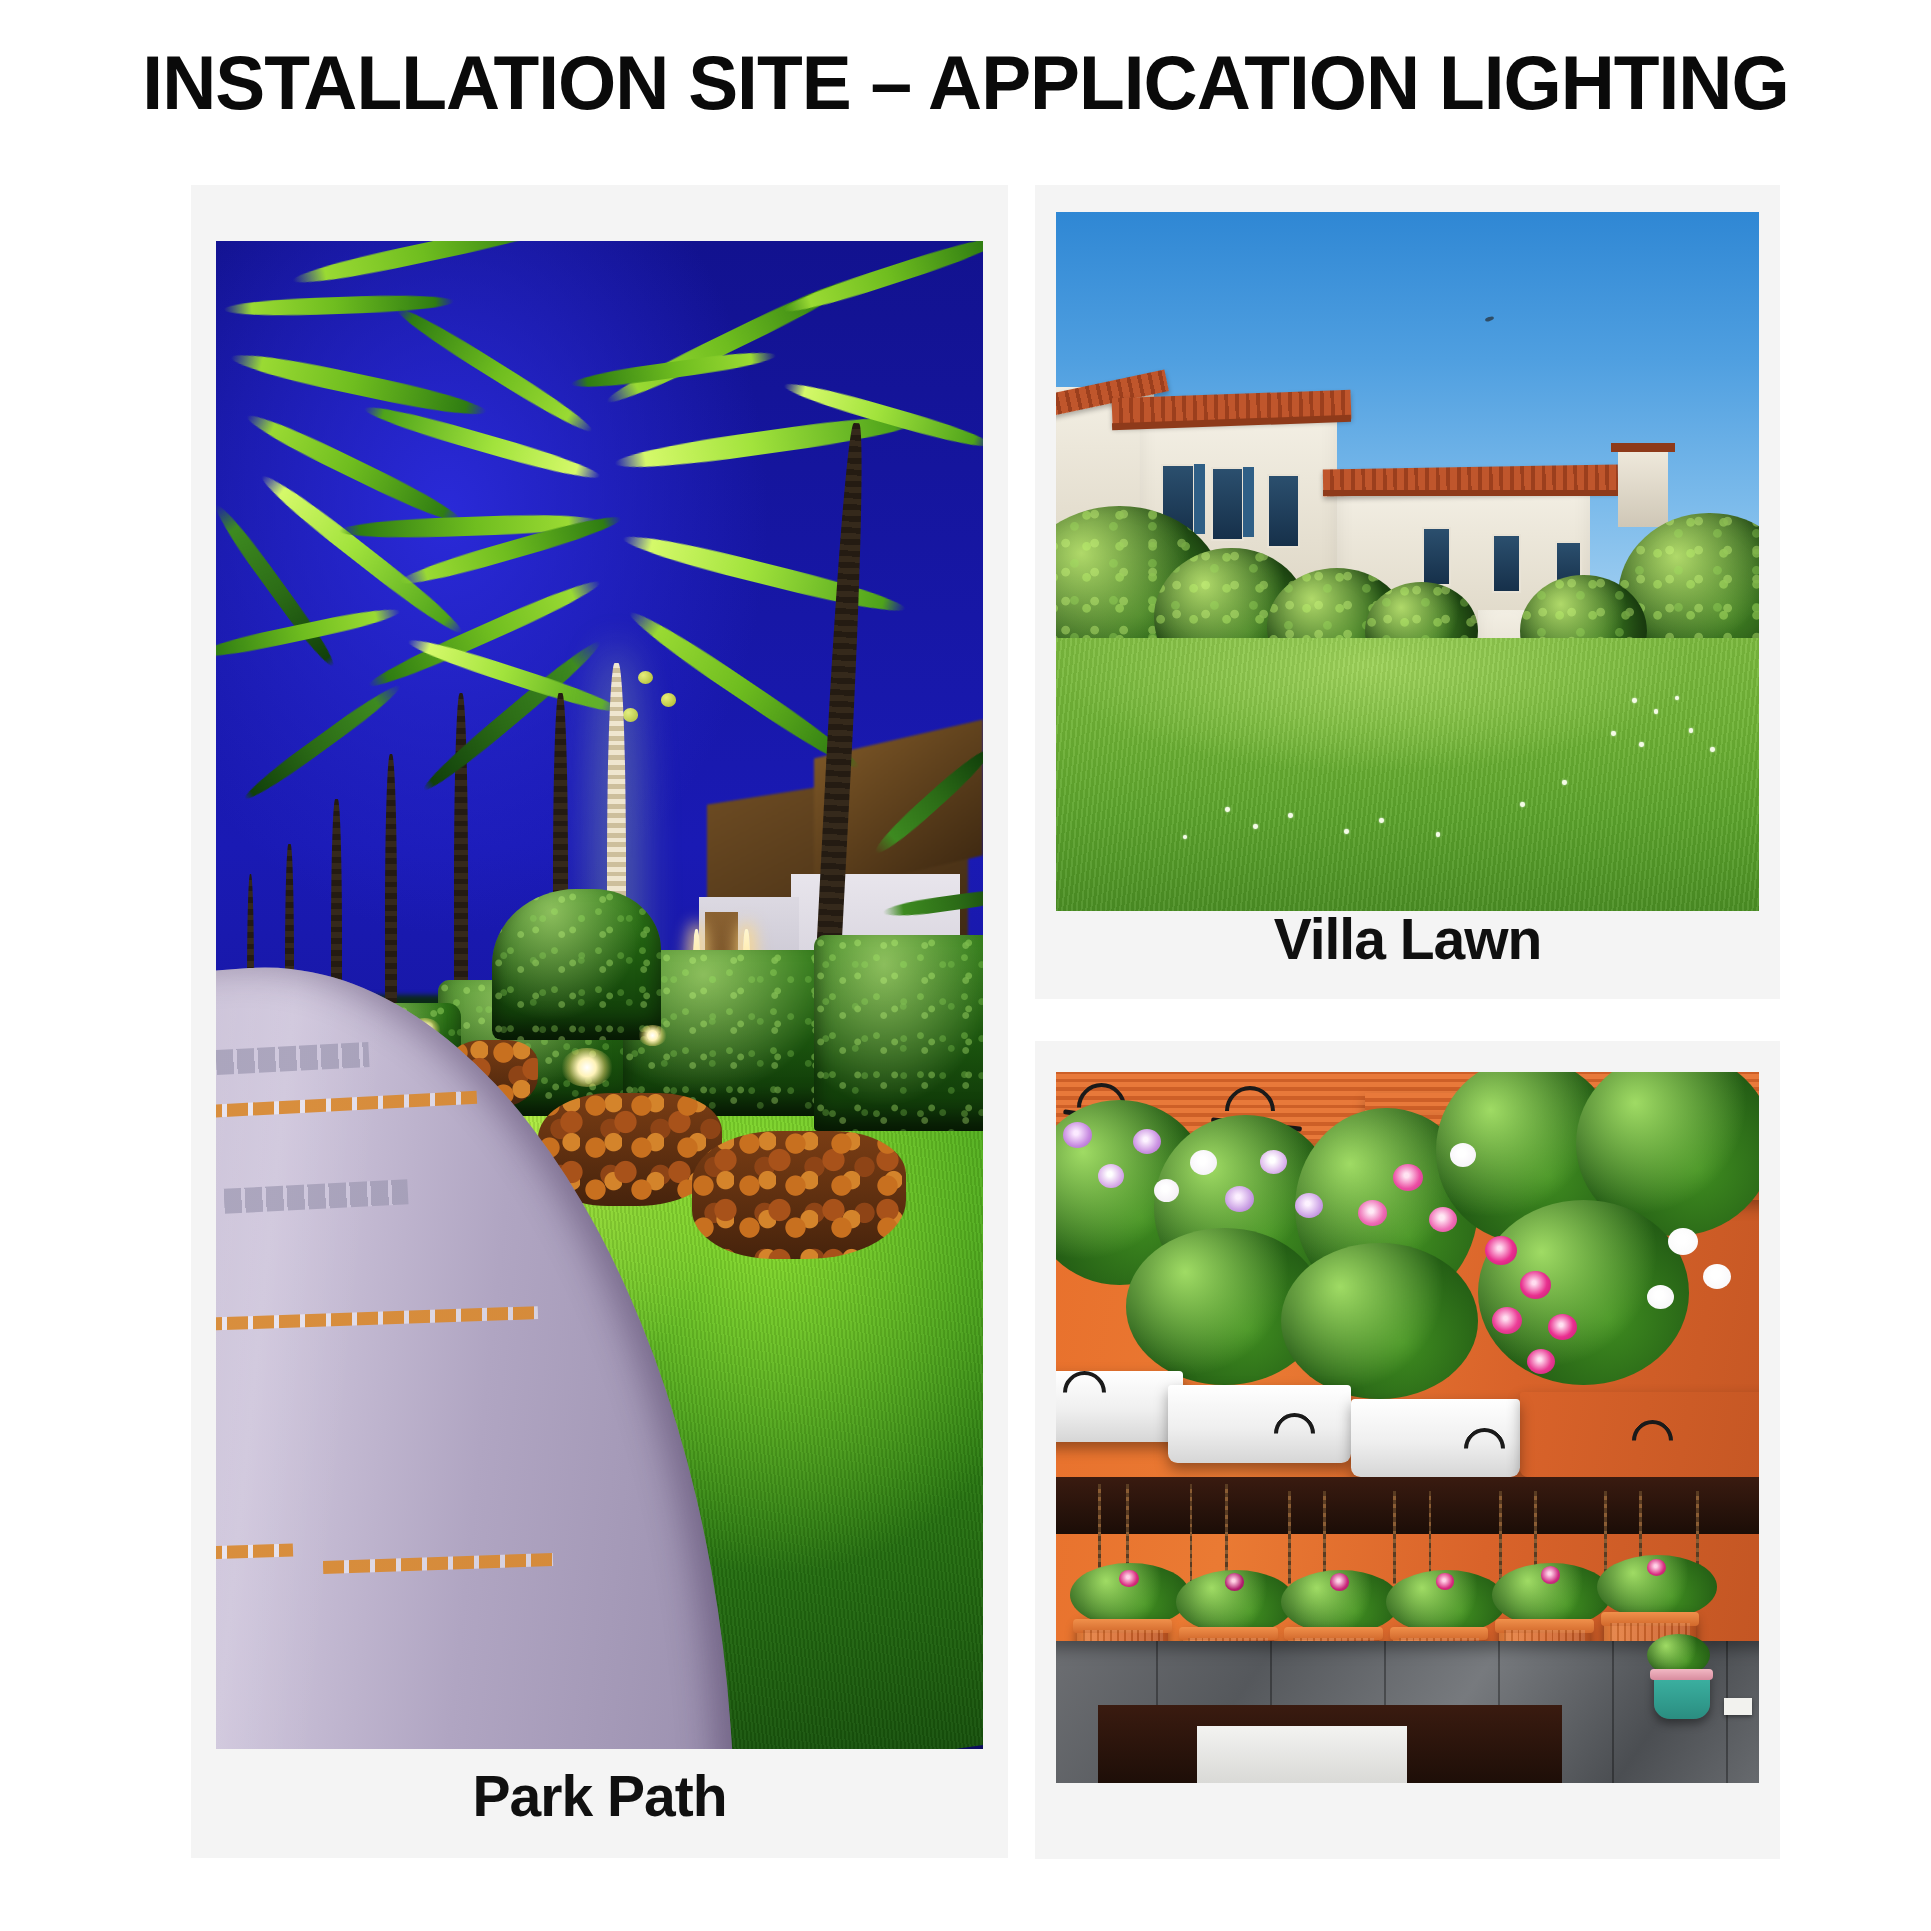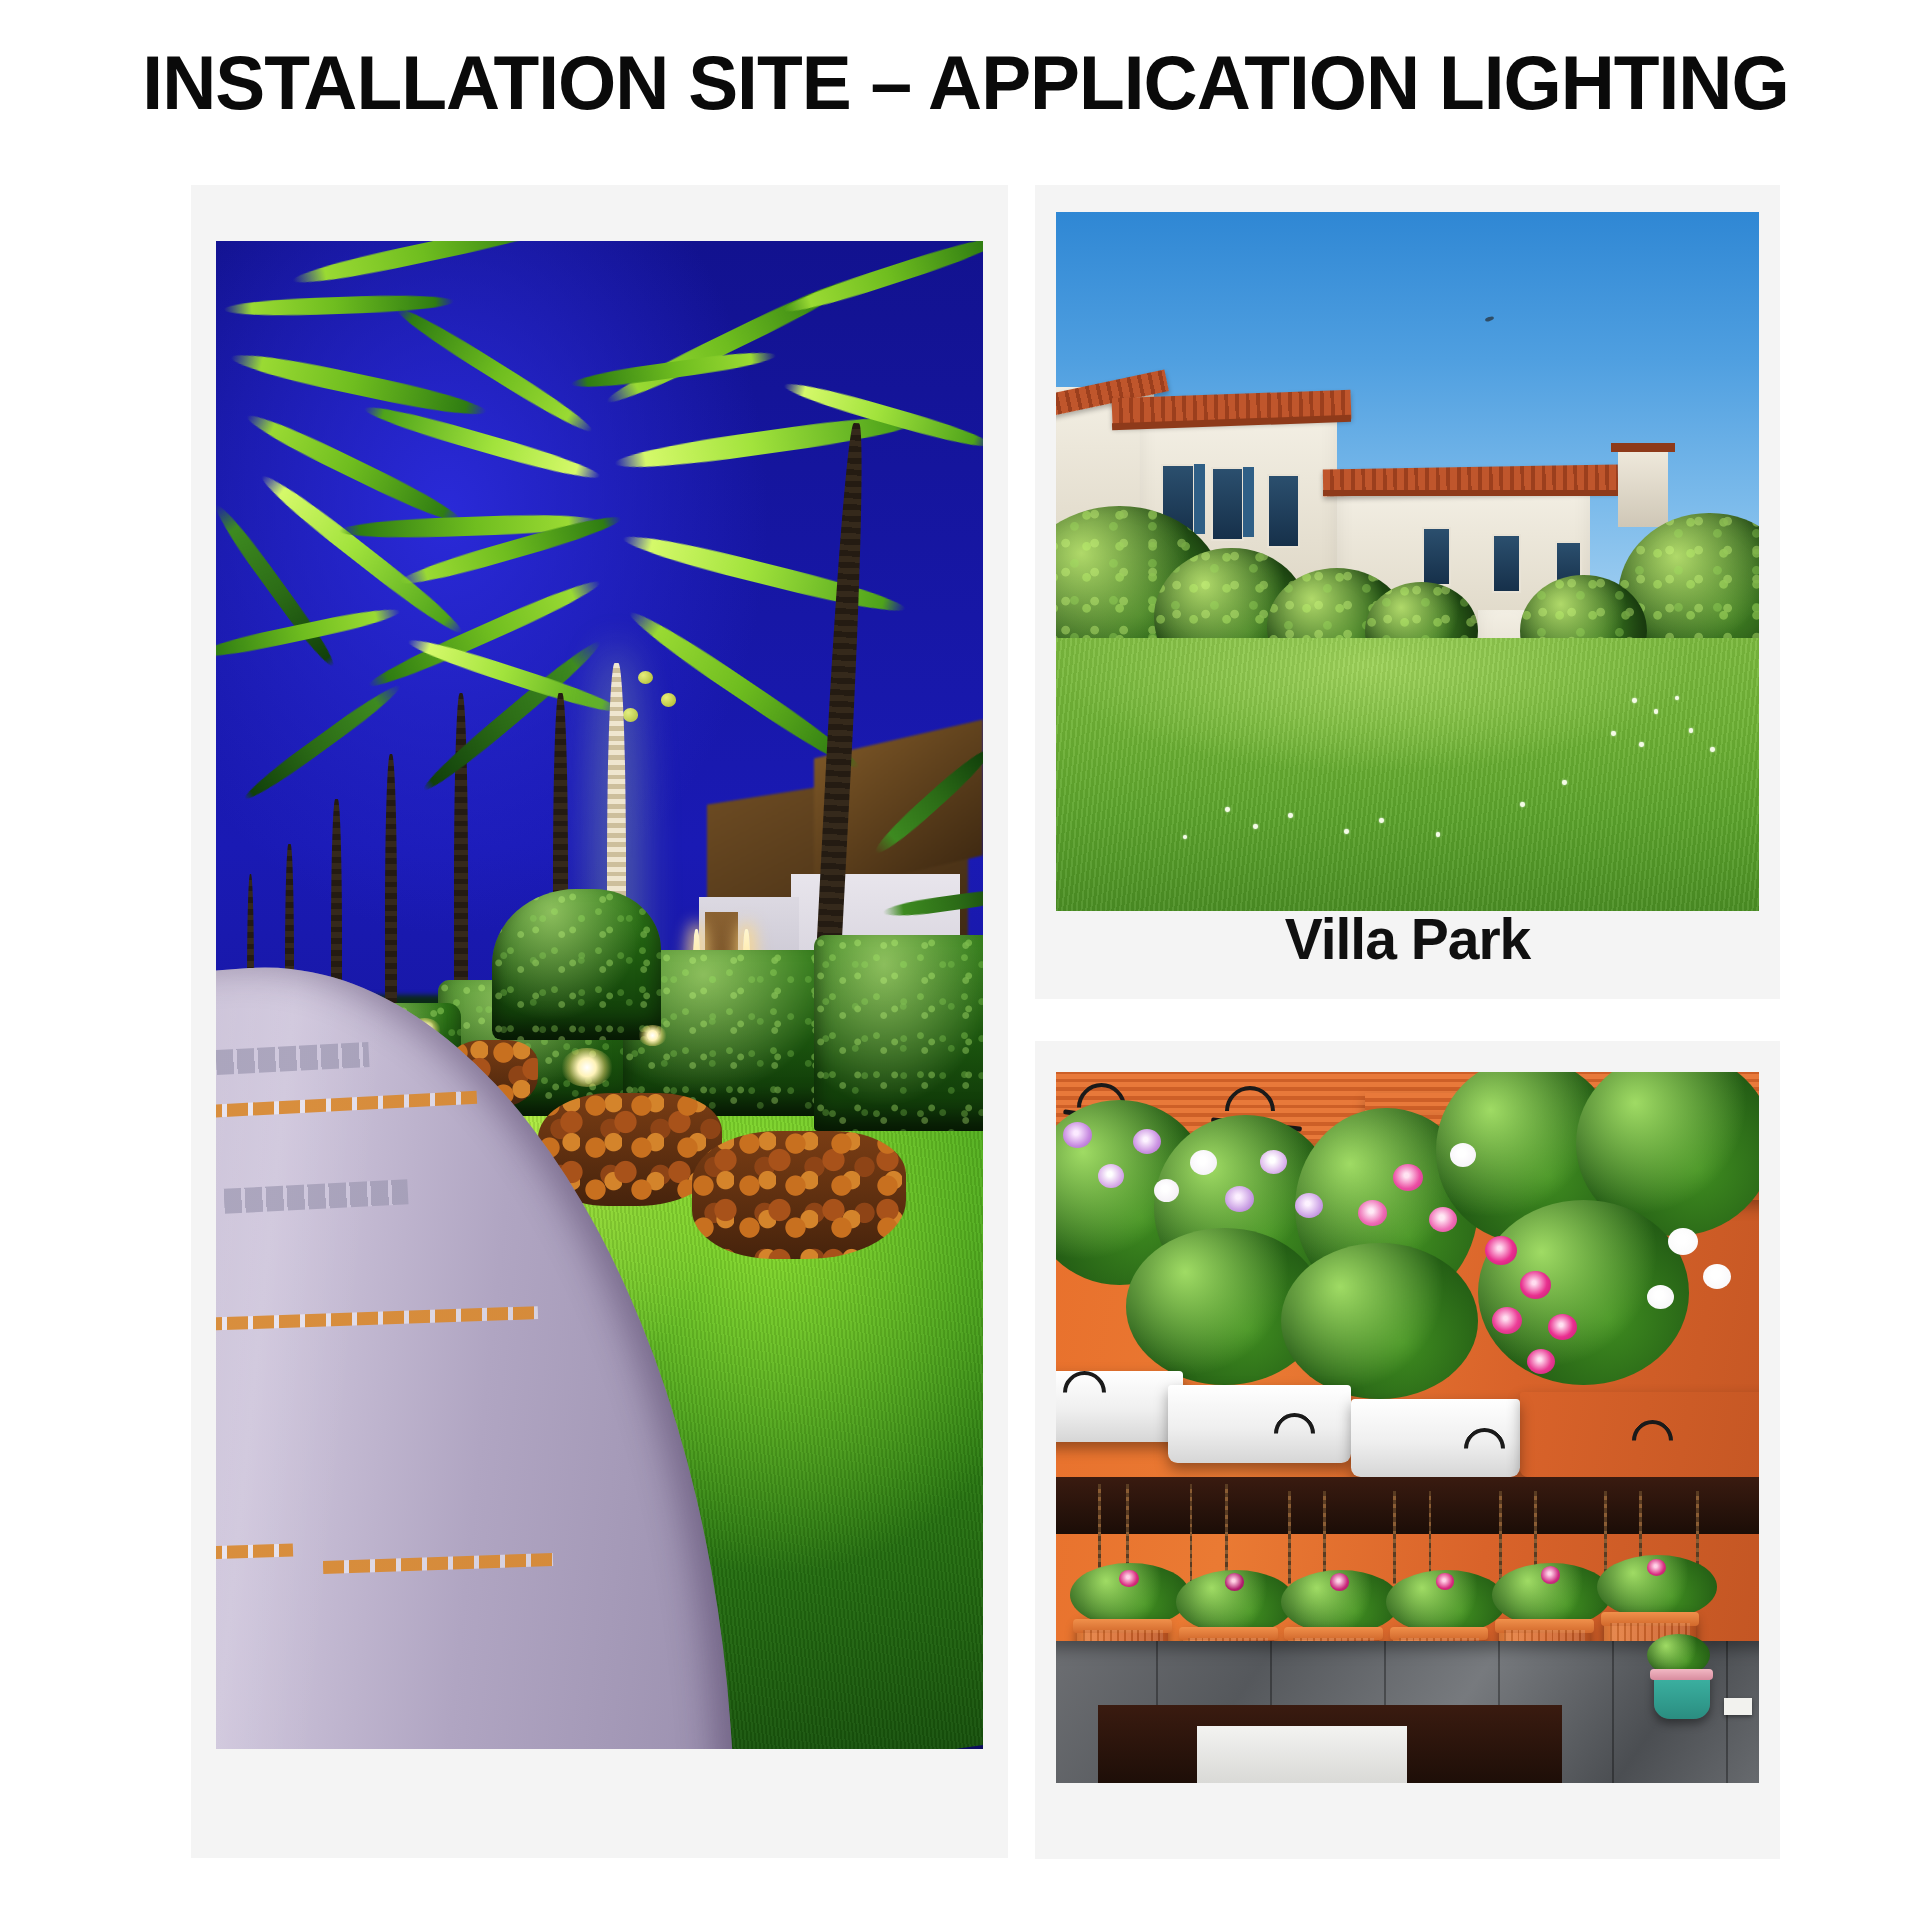--- a/index.html
+++ b/index.html
@@ -344,20 +344,21 @@
     <div class="pk-path">
         <div class="pk-path-hi"></div>
       </div>
     <div class="brickrow" style="left:-2%;top:56.8%;width:36%;transform:rotate(-3deg);"></div>
     <div class="brickrow" style="left:-2%;top:71.0%;width:44%;transform:rotate(-2deg);"></div>
     <div class="brickrow" style="left:-2%;top:86.5%;width:12%;transform:rotate(-2deg);"></div>
     <div class="brickrow" style="left:14%;top:87.3%;width:30%;transform:rotate(-2deg);"></div>
     <div class="tilepatch" style="left:1%;top:62.5%;width:24%;transform:rotate(-3deg);"></div>
     <div class="tilepatch" style="left:0%;top:53.4%;width:20%;transform:rotate(-3deg);"></div>
   </div>
+  <div class="caption" id="cap-park">Park Path</div>
 </div>
 
 <div class="card" id="card-villa">
   <div class="photo" id="photo-villa">
 
     <div class="vl-sky"></div>
     <div class="vl-bird" style="left:61%;top:15%;"></div>
 
     <div class="vl-wall" style="left:-2%;top:25%;width:16%;height:26%;"></div>
     <div class="vl-roof" style="left:-4%;top:22.5%;width:20%;height:3.2%;transform:rotate(-12deg);transform-origin:right bottom;"></div>
@@ -430,21 +431,21 @@
       <div class="daisy" style="left:28%;top:68%;"></div>
       <div class="daisy" style="left:33%;top:64%;"></div>
       <div class="daisy" style="left:18%;top:72%;"></div>
       <div class="daisy" style="left:41%;top:70%;"></div>
       <div class="daisy" style="left:46%;top:66%;"></div>
       <div class="daisy" style="left:54%;top:71%;"></div>
       <div class="daisy" style="left:66%;top:60%;"></div>
       <div class="daisy" style="left:72%;top:52%;"></div>
     </div>
   </div>
-  <div class="caption" id="cap-villa">Villa Park</div>
+  <div class="caption" id="cap-villa">Villa Lawn</div>
 </div>
 
 <div class="card" id="card-balcony">
   <div class="photo" id="photo-balcony">
 
     <div class="bg-wall"></div>
 
     <div class="bg-rail2" style="left:-2%;top:-1%;width:104%;height:11%;"></div>
     <div class="bg-rail2" style="left:44%;top:3%;width:60%;height:13%;"></div>
 

